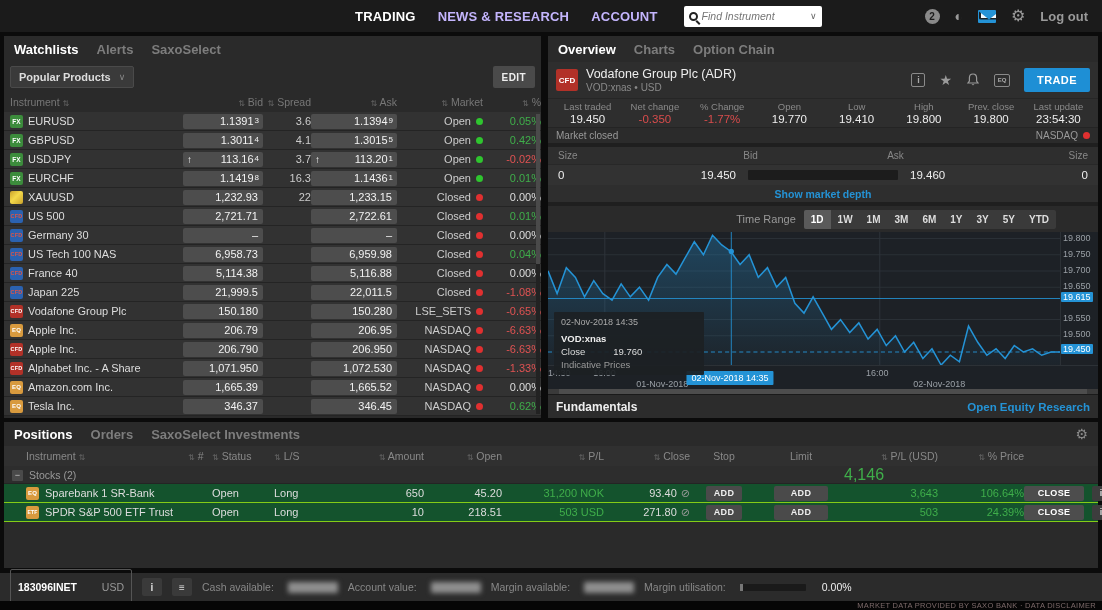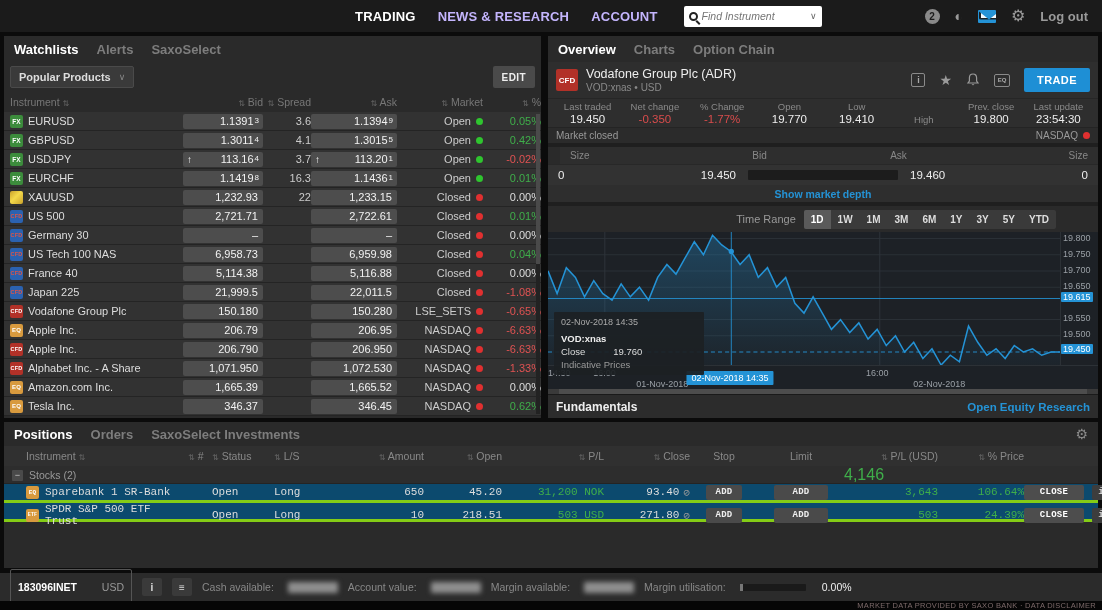--- a/index.html
+++ b/index.html
@@ -96,21 +96,21 @@
   .ov-stats { height:29px; display:flex; padding:2px 6px 0; background:#2e2e2e; border-top:1px solid #262626; }
   .stat { flex:1; text-align:center; }
   .stat .lb { font-size:9.5px; color:#8a8a8a; line-height:1.3; white-space:nowrap; }
   .stat .vl { font-size:11.5px; color:#eee; line-height:1.2; }
   .stat .vl.down { color:#d94c4c; }
   .ov-mkt { height:16px; display:flex; align-items:center; padding:0 8px; background:#2b2b2b;
     border-top:1px solid #242424; }
   .ov-mkt .txt { font-size:10px; color:#999; }
   .ov-mkt .ex { margin-left:auto; font-size:10px; color:#999; display:flex; align-items:center; gap:5px; }
   .spacer4 { height:4px; background:#1f1f1f; }
-  .book-head { height:17px; display:flex; align-items:center; padding:0 10px; color:#888; font-size:10px; background:#2e2e2e;margin-left:12px; }
+  .book-head { height:17px; display:flex; align-items:center; padding:0 10px; color:#888; font-size:10px; background:#2e2e2e; }
   .book-row { height:21px; display:flex; align-items:center; padding:0 10px; background:#323232;
     border-top:1px solid #282828; font-size:11.5px; color:#eee; }
   .depthbar { width:150px; height:10px; background:#1c1c1c; border-radius:1px; margin:0 12px; }
   .book-link { height:17px; display:flex; align-items:center; justify-content:center; background:#2e2e2e; }
   .book-link span { color:#2493d6; font-size:10.5px; font-weight:bold; }
   .ov-range { height:26px; display:flex; align-items:center; justify-content:flex-end; gap:8px; padding:0 42px 0 8px; background:#2a2a2a; }
   .ov-range .lb { font-size:11px; color:#999; }
   .rangegrp { display:flex; background:#3a3a3a; border-radius:2px; overflow:hidden; }
   .rbtn { padding:4px 7px; font-size:10px; font-weight:bold; color:#ddd; cursor:pointer; }
   .rbtn.sel { background:#5a5a5a; color:#fff; }
@@ -142,21 +142,21 @@
   .pos-tabs { height:24px; }
   .pos-gear { margin-left:auto; color:#8a8a8a; font-size:14px; }
   .pos-grid { display:grid; align-items:center;
     grid-template-columns:176px 24px 62px 74px 76px 78px 102px 86px 68px 86px 94px 86px 60px 32px; }
   .pos-head { height:20px; background:#303030; color:#888; font-size:10.5px; padding:0 8px; }
   .pos-head .r { text-align:right; } .pos-head .c { text-align:center; }
   .grp-row { height:18px; background:#2d2d2d; border-bottom:1px solid #242424; padding:0 8px; }
   .grp-name { display:flex; align-items:center; gap:6px; color:#999; font-size:10.5px; }
   .minus-box { width:11px; height:11px; background:#4a4a4a; border-radius:1px; color:#ccc; font-size:9px;
     display:flex; align-items:center; justify-content:center; line-height:1; }
-  .pos-row { height:19px; background:#0c4a6e; border-bottom:3px solid #84cc16; padding:0 8px; font-size:11px; color:#ddd;font-family:Liberation Mono, monospace; }
+  .pos-row { height:19px; background:#14532d; border-bottom:1px solid #84cc16; padding:0 8px; font-size:11px; color:#ddd; }
   .pos-row .nm { display:flex; align-items:center; gap:6px; padding-left:14px; }
   .pos-row .r { text-align:right; } .green { color:#3fae4a; }
   .closecell { display:flex; align-items:center; justify-content:flex-end; gap:4px; }
   .slash { color:#999; font-size:11px; }
   .addbtn { height:15px; background:#4a4a4a; border-radius:2px; color:#eee; font-size:9px; font-weight:bold;
     display:flex; align-items:center; justify-content:center; margin:0 16px; letter-spacing:.3px; }
   .closebtn { height:15px; background:#4d4d4d; border-radius:2px; color:#fff; font-size:9px; font-weight:bold;
     display:flex; align-items:center; justify-content:center; letter-spacing:.3px; }
   .ibtn { width:18px; height:15px; background:#3d3d3d; border-radius:2px; color:#ddd; font-size:9px;
     font-weight:bold; display:flex; align-items:center; justify-content:center; margin-left:8px; }
@@ -593,21 +593,21 @@
       </div>
       <div class="stat">
         <span class="lb" style="display: block;">Open</span>
         <span class="vl" style="display: block;">19.770</span>
       </div>
       <div class="stat">
         <span class="lb" style="display: block;">Low</span>
         <span class="vl" style="display: block;">19.410</span>
       </div>
       <div class="stat">
-        <span class="lb" style="display: block; margin-top: 13px;">High</span>
+        <span class="lb" style="display: block;">High</span>
         <span class="vl" style="display: block;">19.800</span>
       </div>
       <div class="stat">
         <span class="lb" style="display: block;">Prev. close</span>
         <span class="vl" style="display: block;">19.800</span>
       </div>
       <div class="stat">
         <span class="lb" style="display: block;">Last update</span>
         <span class="vl" style="display: block;">23:54:30</span>
       </div>

